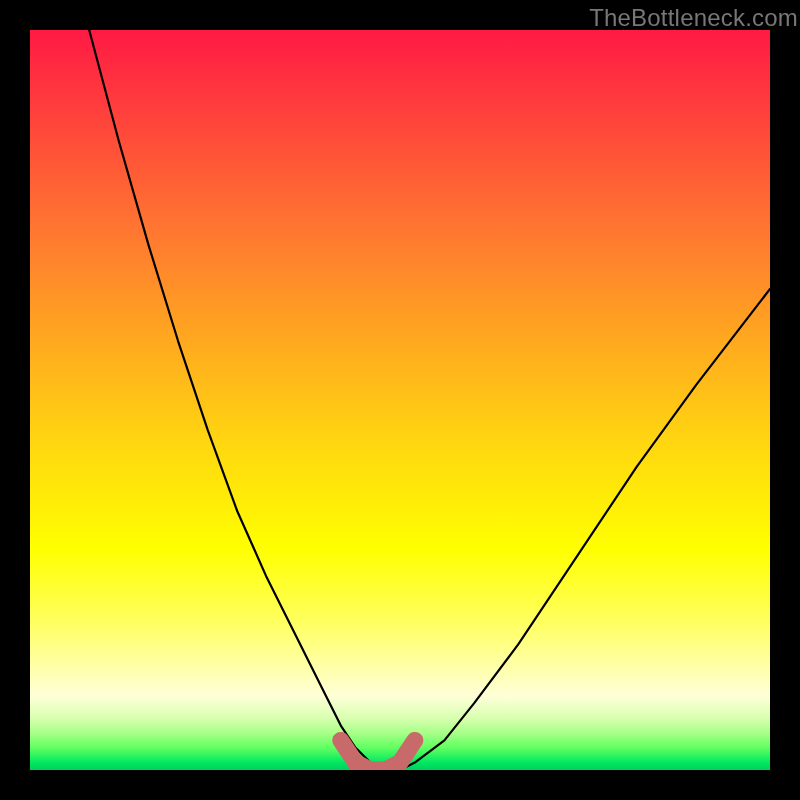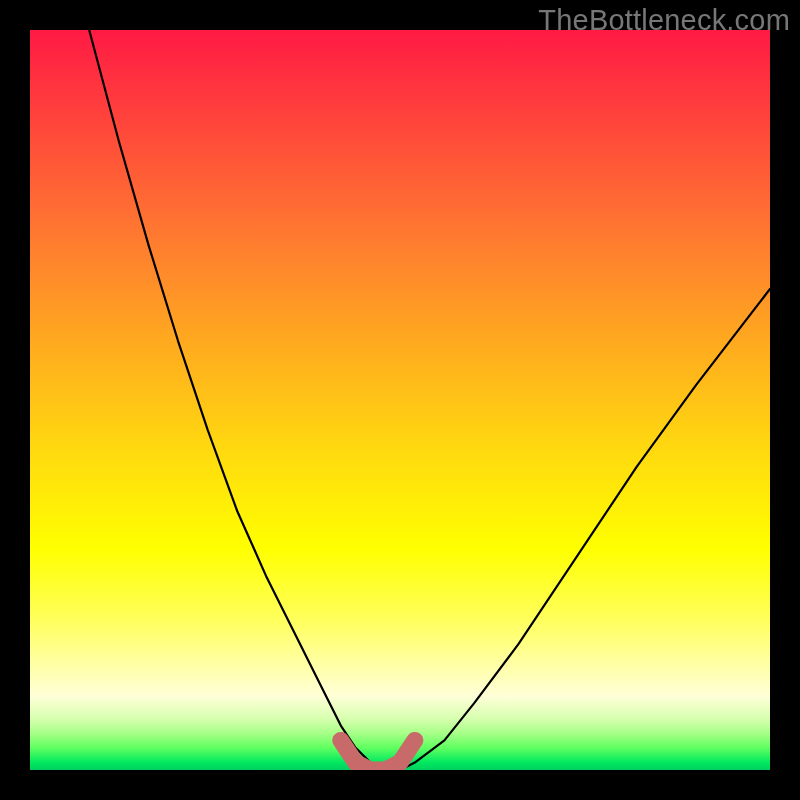--- a/index.html
+++ b/index.html
@@ -39,23 +39,23 @@
       #d8ffb0 93%,
       #a8ff88 95%,
       #60ff60 97%,
       #00e860 99%,
       #00d060 100%
     );
   }
   .watermark {
     position: absolute;
     top: 4px;
-    right: 10px;
+    right: 2px;
     color: #777;
-    font-size: 29px;
+    font-size: 24px;
     font-weight: 500;
     letter-spacing: 0.2px;
     user-select: none;
     text-align: right;
   }
   svg.curve {
     position: absolute;
     top: 0;
     left: 0;
     width: 740px;

